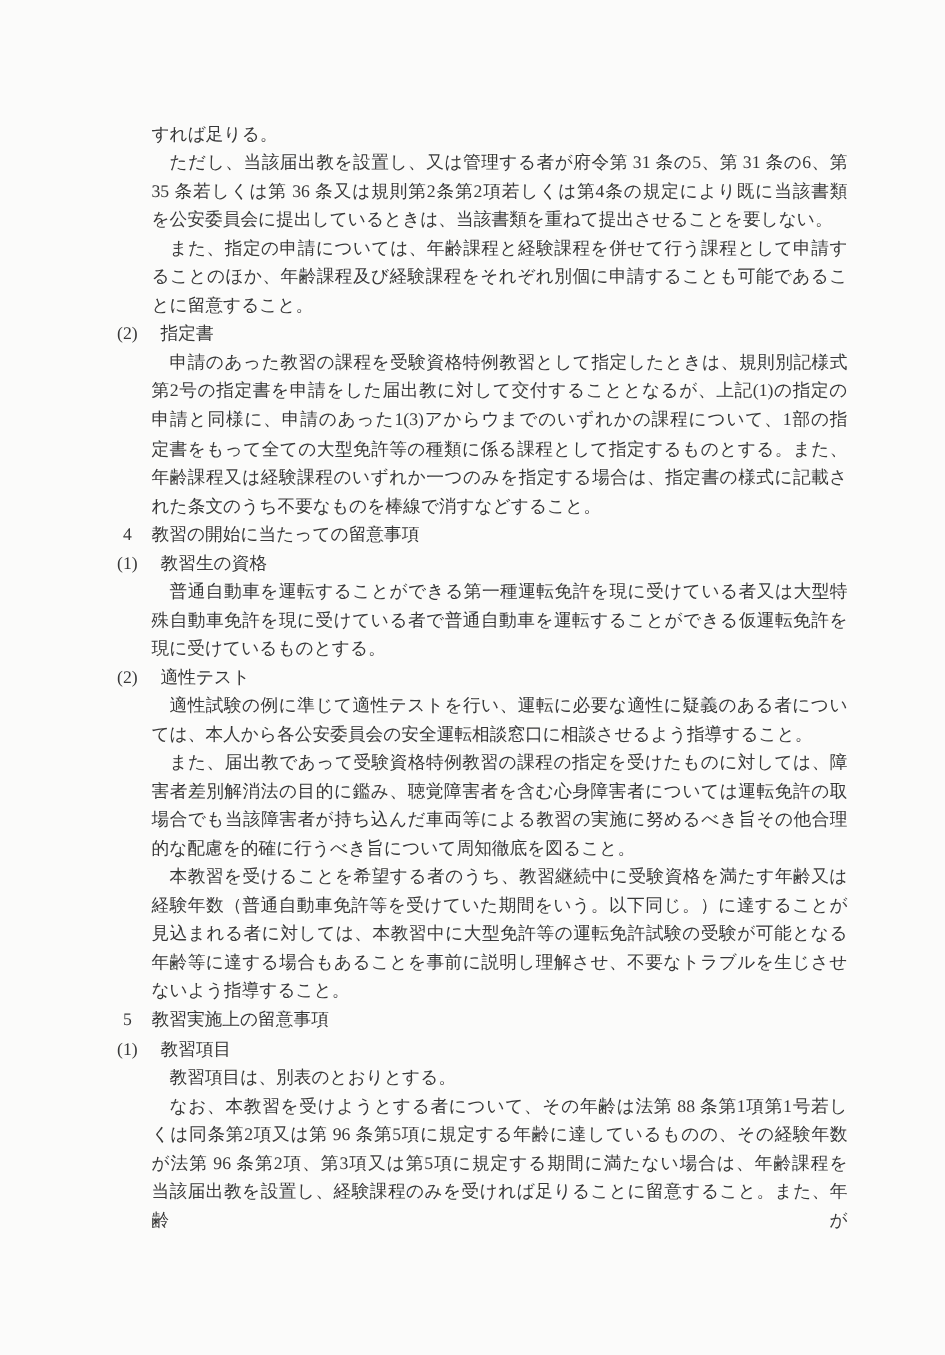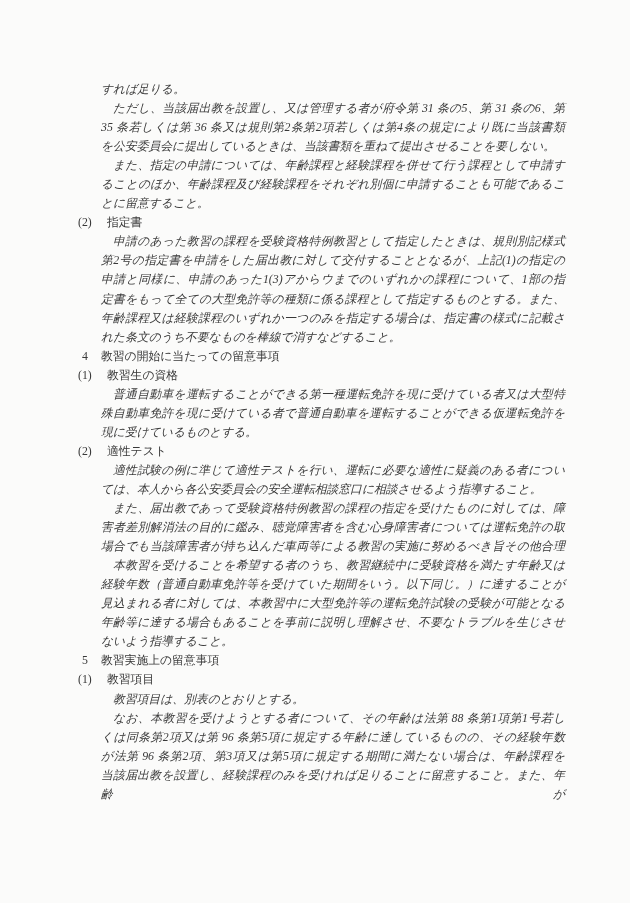--- a/index.html
+++ b/index.html
@@ -19,21 +19,21 @@
     left: 78px;
     top: 80px;
     width: 487px;
     font-size: 11.8px;
   }
   .ln {
     height: 19.05px;
     line-height: 19.05px;
     overflow: visible;
   }
-  .ln.body  { margin-left: 23px; font-style: italic; }
+  .ln.body  { margin-left: 23px; }
   .ln.first { padding-left: 12px; }
   .ln.just  {
     text-align: justify;
     text-align-last: justify;
     text-justify: inter-character;
   }
   .ln.sec { margin-left: 4px; }
   .ln.sec .lbl { display: inline-block; width: 19px; }
   .ln.sub { margin-left: 0; }
   .ln.sub .lbl { display: inline-block; width: 29px; }
@@ -61,20 +61,21 @@
       <div class="ln sub"><span class="lbl">(1)</span><span class="ttl">教習生の資格</span></div>
       <div class="ln body first just">普通自動車を運転することができる第一種運転免許を現に受けている者又は大型特</div>
       <div class="ln body just">殊自動車免許を現に受けている者で普通自動車を運転することができる仮運転免許を</div>
       <div class="ln body">現に受けているものとする。</div>
       <div class="ln sub"><span class="lbl">(2)</span><span class="ttl">適性テスト</span></div>
       <div class="ln body first just">適性試験の例に準じて適性テストを行い、運転に必要な適性に疑義のある者につい</div>
       <div class="ln body">ては、本人から各公安委員会の安全運転相談窓口に相談させるよう指導すること。</div>
       <div class="ln body first just">また、届出教であって受験資格特例教習の課程の指定を受けたものに対しては、障</div>
       <div class="ln body just">害者差別解消法の目的に鑑み、聴覚障害者を含む心身障害者については運転免許の取</div>
       <div class="ln body just">場合でも当該障害者が持ち込んだ車両等による教習の実施に努めるべき旨その他合理</div>
+      <div class="ln body">的な配慮を的確に行うべき旨について周知徹底を図ること。</div>
       <div class="ln body first just">本教習を受けることを希望する者のうち、教習継続中に受験資格を満たす年齢又は</div>
       <div class="ln body just">経験年数（普通自動車免許等を受けていた期間をいう。以下同じ。）に達することが</div>
       <div class="ln body just">見込まれる者に対しては、本教習中に大型免許等の運転免許試験の受験が可能となる</div>
       <div class="ln body just">年齢等に達する場合もあることを事前に説明し理解させ、不要なトラブルを生じさせ</div>
       <div class="ln body">ないよう指導すること。</div>
       <div class="ln sec"><span class="lbl">5</span><span class="ttl">教習実施上の留意事項</span></div>
       <div class="ln sub"><span class="lbl">(1)</span><span class="ttl">教習項目</span></div>
       <div class="ln body first">教習項目は、別表のとおりとする。</div>
       <div class="ln body first just">なお、本教習を受けようとする者について、その年齢は法第 88 条第1項第1号若し</div>
       <div class="ln body just">くは同条第2項又は第 96 条第5項に規定する年齢に達しているものの、その経験年数</div>

